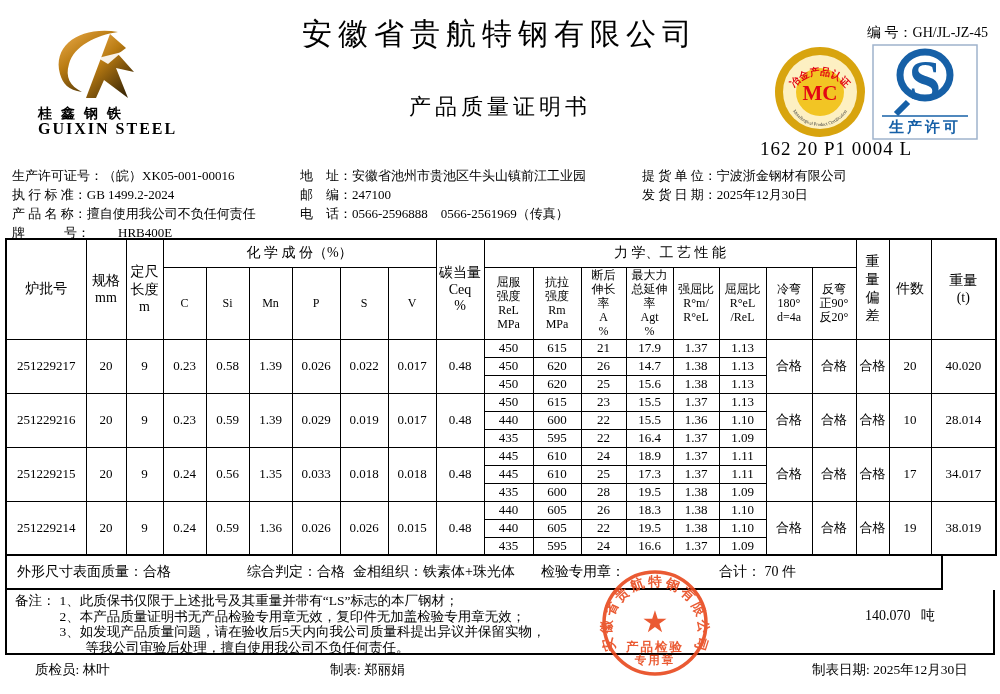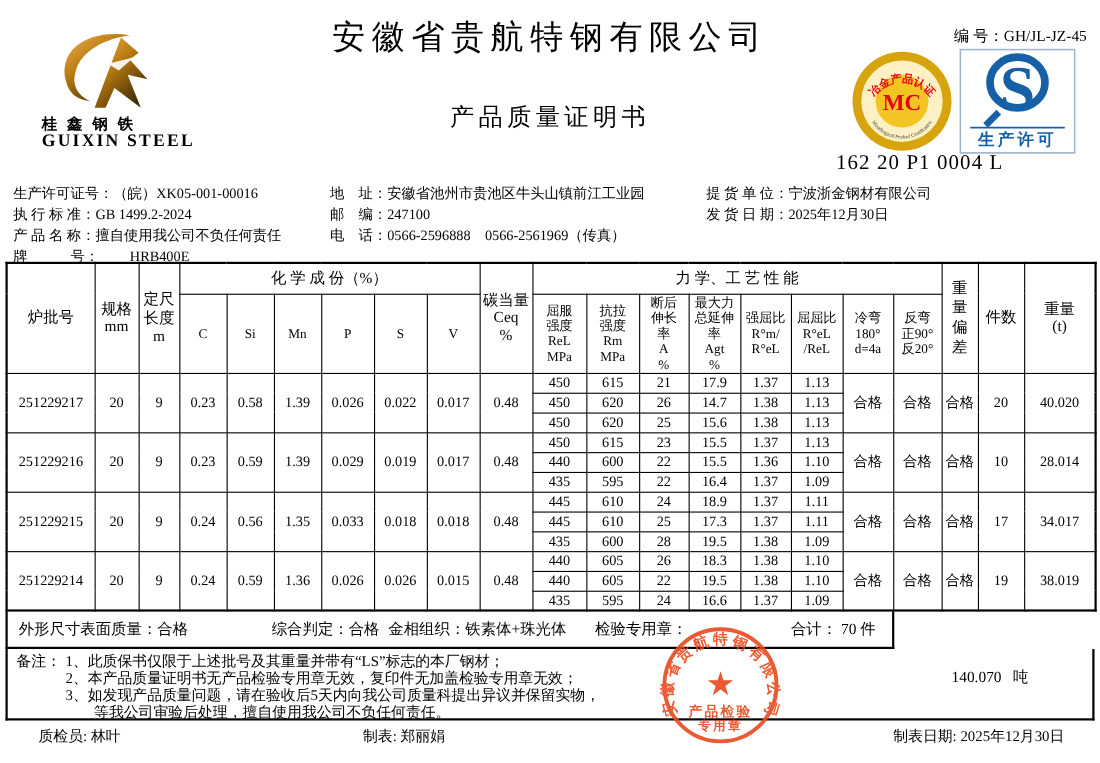--- a/index.html
+++ b/index.html
@@ -36,21 +36,21 @@
   table.main { border-collapse:collapse; table-layout:fixed; width:990px; margin-left:5px; border:2px solid #000; }
   table.main th, table.main td {
     border:1px solid #000; text-align:center; vertical-align:middle;
     font-weight:normal; white-space:pre-line; overflow:hidden; padding:0;
   }
   thead tr.group th { height:28px; font-size:14px; }
   thead tr.sub th { height:72px; font-size:12px; line-height:1.18; }
   tbody td { height:18px; font-size:13px; line-height:1.1; }
 
   
-  .summary { position:relative; margin-left:5px; width:808px; height:34px; border:2px solid #000; border-top:none; font-size:14px; }
+  .summary { position:relative; margin-left:5px; width:938px; height:34px; border:2px solid #000; border-top:none; font-size:14px; }
   .summary span.itm { position:absolute; top:50%; transform:translateY(-50%); white-space:nowrap; }
   .s1{left:10px;} .s2{left:240px;} .s3{left:346px;} .s4{left:534px;} .s5{left:712px;} .s6{left:858px;margin-top:44px;}
 
   
   .remarks { margin-left:5px; width:990px; height:65px; border:2px solid #000; border-top:none; padding:3px 6px 0 8px; display:flex; font-size:13.5px; line-height:15.5px; }
   .remark-label { white-space:nowrap; margin-right:4px; }
   .remark-lines div { white-space:nowrap; }
   .remark-lines div:last-child { padding-left:26px; }
 
   

